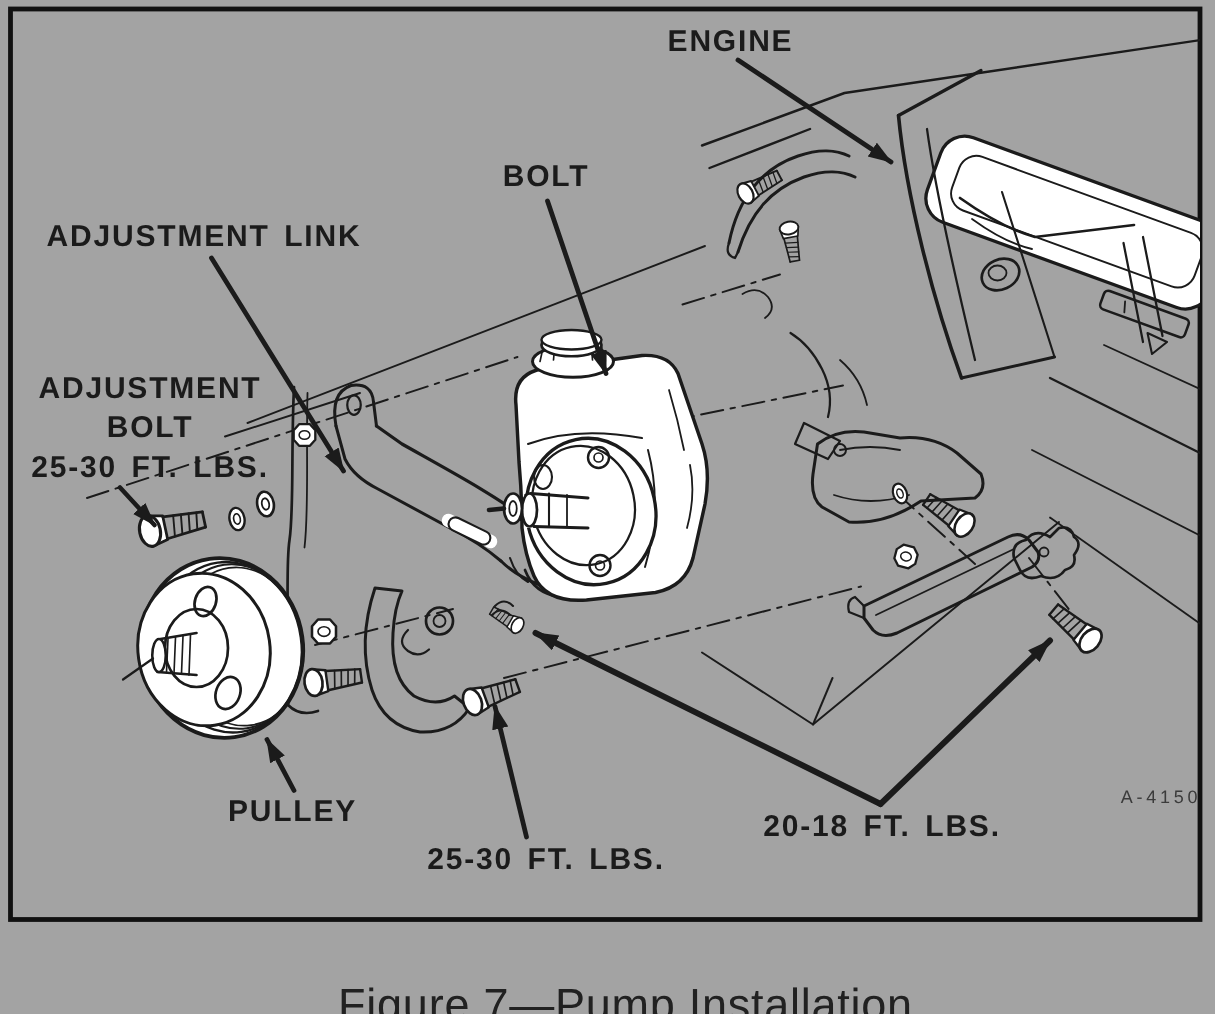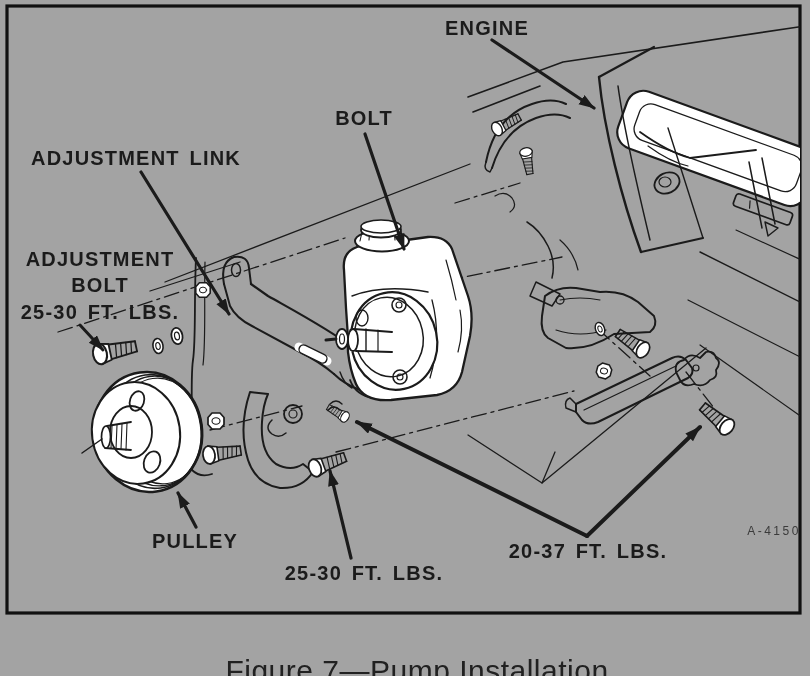--- a/index.html
+++ b/index.html
@@ -241,17 +241,17 @@
 <div class="lbl" style="left:487px;top:15px;">ENGINE</div>
 <div class="lbl" style="left:364px;top:105px;">BOLT</div>
 <div class="lbl" style="left:136px;top:145px;">ADJUSTMENT LINK</div>
 <div class="lbl lbl-block" style="left:100px;top:246px;">
   <div>ADJUSTMENT</div>
   <div>BOLT</div>
   <div>25-30 FT. LBS.</div>
 </div>
 <div class="lbl" style="left:195px;top:528px;">PULLEY</div>
 <div class="lbl" style="left:364px;top:560px;">25-30 FT. LBS.</div>
-<div class="lbl" style="left:588px;top:538px;">20-37 FT. LBS.</div>
+<div class="lbl" style="left:588px;top:538px;">20-18 FT. LBS.</div>
 <div class="code" style="left:744px;top:524px;">A-4150</div>
 <div class="caption">Figure 7—Pump Installation</div>
 
 </div>
 
 </body></html>

